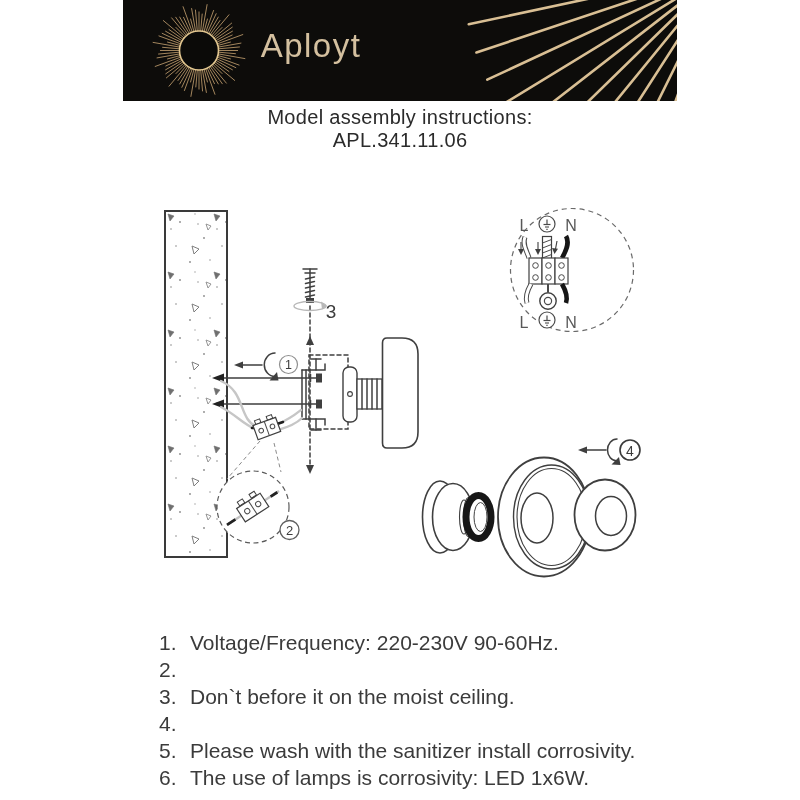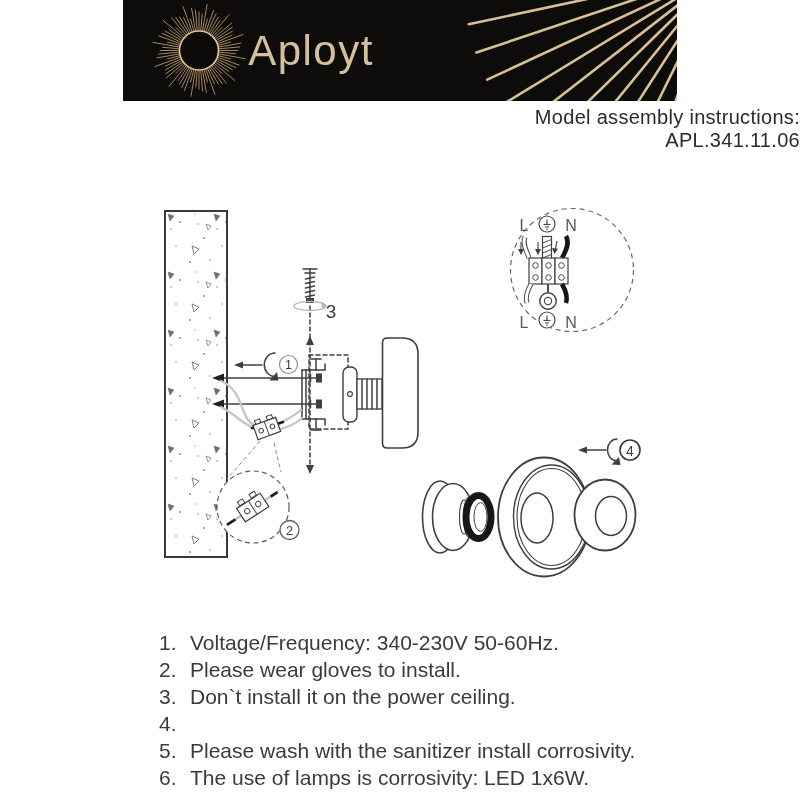--- a/index.html
+++ b/index.html
@@ -1,22 +1,22 @@
 <!DOCTYPE html>
 <html><head>
 <meta charset="utf-8">
 <style>
   html,body{margin:0;padding:0;}
   body{width:800px;height:800px;background:#ffffff;position:relative;overflow:hidden;
        font-family:"Liberation Sans",sans-serif;}
   .banner{position:absolute;left:123px;top:0;width:554px;height:101px;background:#0d0c0a;overflow:hidden;}
   .banner svg{position:absolute;left:0;top:0;}
   .brand{position:absolute;left:118px;top:27px;width:140px;text-align:center;
-         font-size:42px;font-weight:400;letter-spacing:1.5px;color:#d4c09f;}
-  .titleblock{position:absolute;left:0;top:106px;width:800px;text-align:right;color:#2b2b2b;}
+         font-size:33px;font-weight:400;letter-spacing:1.5px;color:#d4c09f;}
+  .titleblock{position:absolute;left:0;top:106px;width:800px;text-align:center;color:#2b2b2b;}
   .titleblock p{margin:0;font-size:20px;line-height:23px;font-weight:500;letter-spacing:.3px;}
   .diagram{position:absolute;left:0;top:0;width:800px;height:800px;}
   .instructions{position:absolute;left:159px;top:629px;width:520px;color:#3b3b3b;}
   .instructions .row{display:flex;height:27px;align-items:baseline;font-size:21px;line-height:27px;}
   .instructions .num{width:31px;flex:none;}
   
   .ln{stroke:#3f3f3f;fill:none;stroke-width:1.5;stroke-linecap:round;}
   .fw{fill:#ffffff;stroke:#3f3f3f;}
   .ds{stroke-dasharray:4 3;}
   .wire{stroke:#c6c6c6;stroke-width:2.4;fill:none;stroke-linecap:round;}
@@ -327,29 +327,28 @@
       <polygon points="619,457 611.5,464.5 620.5,465" fill="#3f3f3f"></polygon>
       <circle cx="630" cy="450" r="10" fill="#fff" stroke="#3a3a3a" stroke-width="1.6"></circle>
       <text class="callout" x="630" y="455.5" font-size="14" fill="#222" data-name="step-4-label">4</text>
     </g>
   </g>
 </svg>
 
 <div class="instructions" data-name="instructions-list">
   <div class="row" data-name="list-item">
     <span class="num" data-name="instruction-number">1.</span>
-    <span data-name="instruction-text">Voltage/Frequency: 340-230V 50-60Hz.</span>
+    <span data-name="instruction-text">Voltage/Frequency: 220-230V 90-60Hz.</span>
   </div>
   <div class="row" data-name="list-item">
     <span class="num" data-name="instruction-number">2.</span>
-    <span data-name="instruction-text">Please wear gloves to install.</span>
   </div>
   <div class="row" data-name="list-item">
     <span class="num" data-name="instruction-number">3.</span>
-    <span data-name="instruction-text">Don`t install it on the power ceiling.</span>
+    <span data-name="instruction-text">Don`t before it on the moist ceiling.</span>
   </div>
   <div class="row" data-name="list-item">
     <span class="num" data-name="instruction-number">4.</span>
   </div>
   <div class="row" data-name="list-item">
     <span class="num" data-name="instruction-number">5.</span>
     <span data-name="instruction-text">Please wash with the sanitizer install corrosivity.</span>
   </div>
   <div class="row" data-name="list-item">
     <span class="num" data-name="instruction-number">6.</span>

